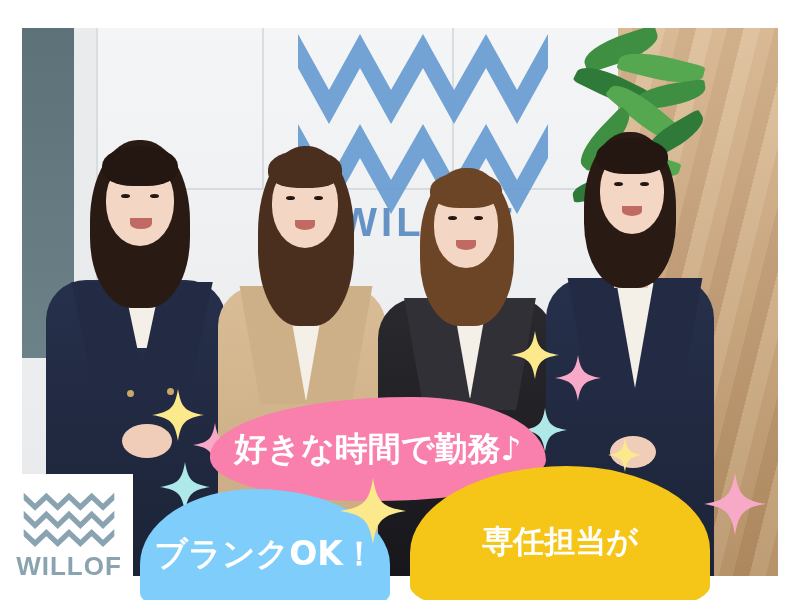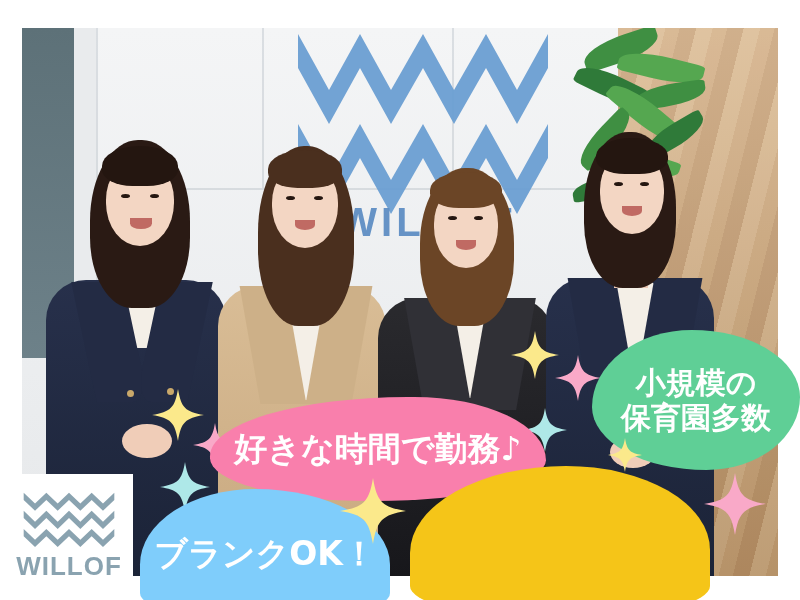--- a/index.html
+++ b/index.html
@@ -238,33 +238,28 @@
         <path d="M50 0 C56 36 64 44 100 50 C64 56 56 64 50 100 C44 64 36 56 0 50 C36 44 44 36 50 0 Z" fill="#F9A9C8"></path>
       </svg>
   </div>
   <div class="spark" style="left:523px;top:408px;">
     <svg width="44" height="44" viewBox="0 0 100 100">
         <path d="M50 0 C56 36 64 44 100 50 C64 56 56 64 50 100 C44 64 36 56 0 50 C36 44 44 36 50 0 Z" fill="#AEE8E8"></path>
       </svg>
   </div>
 
 
-  <div class="blob blob-green">
-    <div>
-      <span>小規模の</span>
-      <span>保育園多数</span>
-    </div>
-  </div>
 
   <div class="blob blob-pink">
     <span>好きな時間で勤務♪</span>
   </div>
 
   <div class="blob blob-yellow">
     <div>
+      <span>専任担当が</span>
     </div>
   </div>
 
   <div class="blob blob-blue">
     <span>ブランクOK！</span>
   </div>
 
   <div class="spark" style="left:340px;top:478px;">
     <svg width="66" height="66" viewBox="0 0 100 100">
         <path d="M50 0 C56 36 64 44 100 50 C64 56 56 64 50 100 C44 64 36 56 0 50 C36 44 44 36 50 0 Z" fill="#FBE98B"></path>

